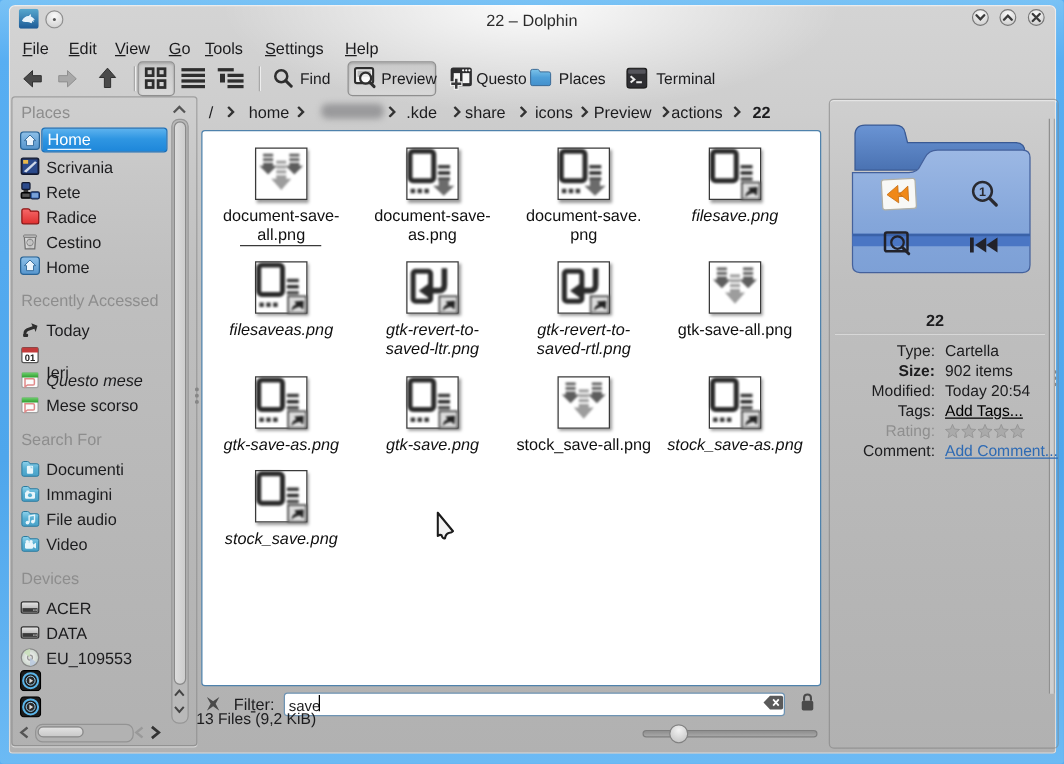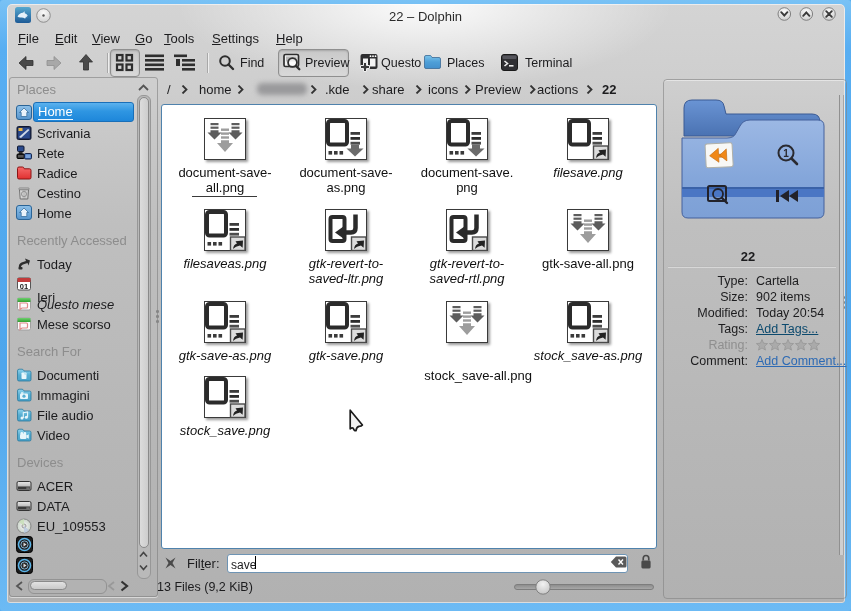--- a/index.html
+++ b/index.html
@@ -534,21 +534,21 @@
       <use href="#f-all"></use>
     </svg>
   </div>
 <div class="icb" style="left:567px;top:301px">
     <svg width="42" height="42">
       <use href="#f-linkd"></use>
     </svg>
   </div>
 <div class="lbl it" style="left:160px;top:349px;">gtk-save-as.png</div>
 <div class="lbl it" style="left:281px;top:349px;">gtk-save.png</div>
-<div class="lbl" style="left:402px;top:369px;text-align:right;">stock_save-all.png</div>
+<div class="lbl" style="left:402px;top:349px;">stock_save-all.png</div>
 <div class="lbl it" style="left:523px;top:349px;">stock_save-as.png</div>
 
 <div class="icb" style="left:204px;top:376px">
     <svg width="42" height="42">
       <use href="#f-link"></use>
     </svg>
   </div>
 <div class="lbl it" style="left:160px;top:424px;">stock_save.png</div>
 
 <svg class="abs" style="left:349px;top:409px" width="17" height="25" viewBox="0 0 17 25">
@@ -594,29 +594,29 @@
 
  <g transform="translate(96,94)" fill="#22222a">
   <rect x="0" y="0" width="3" height="12"></rect>
   <path d="M13 0 L13 12 L4 6 Z"></path>
   <path d="M22 0 L22 12 L13 6 Z"></path>
  </g>
 </svg>
 <div class="txt" style="left:664px;top:249px;width:168px;text-align:center;font-size:13px;font-weight:bold;">22</div>
 <div class="abs" style="left:668px;top:266px;width:168px;height:1px;background:#b8b8b8;box-shadow:0 1px 0 rgba(255,255,255,.4);"></div>
 <div class="txt" style="left:620px;top:274px;width:128px;text-align:right;font-size:12.5px;">Type:</div>
-<div class="txt" style="left:620px;top:290px;width:128px;text-align:right;font-size:12.5px;">Size:</div>
+<div class="txt" style="left:620px;top:290px;width:128px;text-align:right;font-size:12.5px;font-weight:bold;">Size:</div>
 <div class="txt" style="left:620px;top:306px;width:128px;text-align:right;font-size:12.5px;">Modified:</div>
 <div class="txt" style="left:620px;top:322px;width:128px;text-align:right;font-size:12.5px;">Tags:</div>
 <div class="txt" style="left:620px;top:338px;width:128px;text-align:right;font-size:12.5px;color:#8f8f8f;">Rating:</div>
 <div class="txt" style="left:620px;top:354px;width:128px;text-align:right;font-size:12.5px;">Comment:</div>
 <div class="txt" style="left:756px;top:274px;font-size:12.5px;">Cartella</div>
 <div class="txt" style="left:756px;top:290px;font-size:12.5px;">902 items</div>
 <div class="txt" style="left:756px;top:306px;font-size:12.5px;">Today 20:54</div>
-<div class="txt" style="left:756px;top:322px;font-size:12.5px;color:#0c4a6e;text-decoration:underline;">Add Tags...</div>
+<div class="txt" style="left:756px;top:322px;font-size:12.5px;color:#000000;text-decoration:underline;">Add Tags...</div>
 <svg class="abs" style="left:756px;top:339px" width="64" height="12" viewBox="0 0 64 12">
  <g fill="#aaaaaa" stroke="#8f8f8f" stroke-width="0.6">
       <path id="st" d="M6 0.5 L7.6 4.2 L11.6 4.6 L8.6 7.2 L9.5 11.1 L6 9 L2.5 11.1 L3.4 7.2 L0.4 4.6 L4.4 4.2 Z"></path>
  <use href="#st" x="13"></use>
       <use href="#st" x="26"></use>
       <use href="#st" x="39"></use>
       <use href="#st" x="52"></use>
     </g>
 </svg>
 <div class="txt" style="left:756px;top:354px;font-size:12.5px;color:#2d6ab4;text-decoration:underline;">Add Comment...</div>
@@ -630,21 +630,21 @@
 <div class="abs" style="left:255px;top:556px;width:1px;height:13px;background:#000;"></div>
 <svg class="abs" style="left:610px;top:556px" width="17" height="12" viewBox="0 0 17 12">
  <path d="M6 0.5 L15 0.5 Q16.5 0.5 16.5 2 L16.5 10 Q16.5 11.5 15 11.5 L6 11.5 L0.8 6 Z" fill="#5a5a5a"></path>
  <path d="M8.5 3.5 L13 8.5 M13 3.5 L8.5 8.5" stroke="#fff" stroke-width="1.4"></path>
 </svg>
 <svg class="abs" style="left:640px;top:554px" width="12" height="16" viewBox="0 0 13 17">
  <rect x="1.5" y="7" width="10" height="8.5" rx="1.5" fill="#4a4a4a"></rect>
  <path d="M3.5 7 L3.5 4.5 Q3.5 1.5 6.5 1.5 Q9.5 1.5 9.5 4.5 L9.5 7" fill="none" stroke="#4a4a4a" stroke-width="1.8"></path>
 </svg>
 
-<div class="txt" style="left:157px;top:580px;font-size:12.5px;text-align:center;">13 Files (9,2 KiB)</div>
+<div class="txt" style="left:157px;top:568px;font-size:12.5px;text-align:center;">13 Files (9,2 KiB)</div>
 <div class="abs" style="left:514px;top:584px;width:138px;height:4px;background:linear-gradient(180deg,#8e8e8e,#a8a8a8);border:1px solid #7d7d7d;border-radius:3px;"></div>
 <svg class="abs" style="left:535px;top:579px" width="16" height="16" viewBox="0 0 16 16">
  <circle cx="8" cy="8" r="7.2" fill="url(#slg)" stroke="#818181"></circle>
  <defs>
       <radialGradient id="slg" cx="0.5" cy="0.3" r="0.85">
   <stop offset="0" stop-color="#f2f2f2"></stop>
         <stop offset="1" stop-color="#bdbdbd"></stop>
       </radialGradient>
     </defs>
 </svg>

